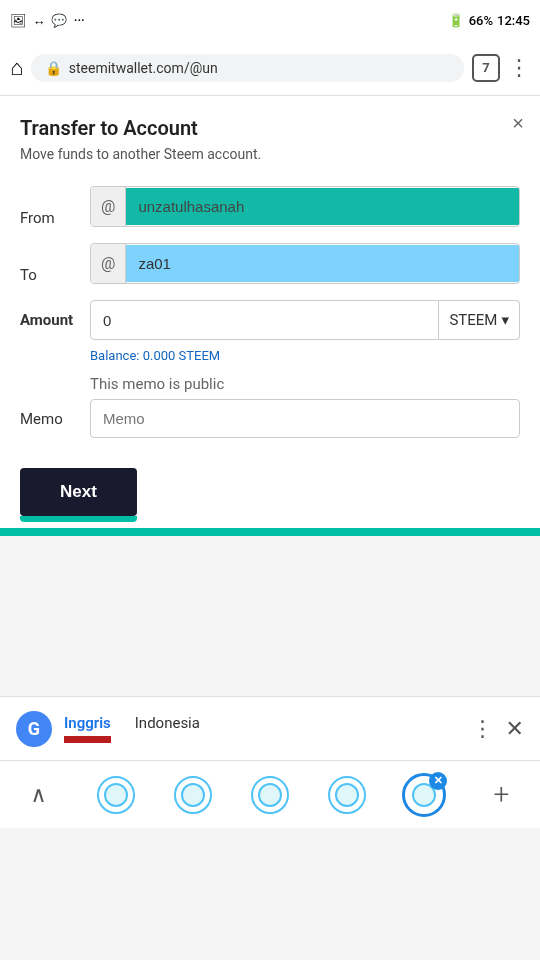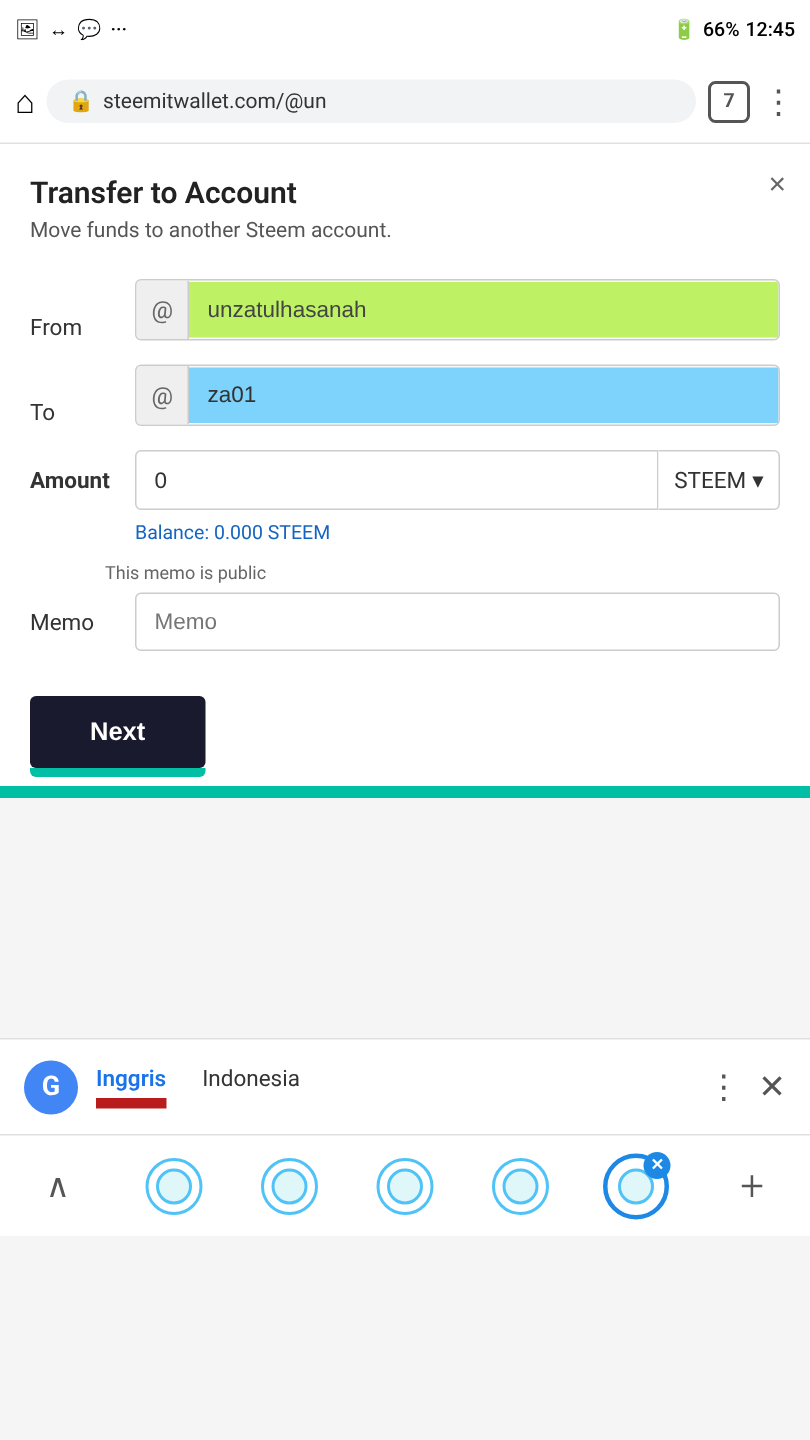--- a/index.html
+++ b/index.html
@@ -171,22 +171,22 @@
     }
 
     .balance-text {
       margin-left: 70px;
       font-size: 13px;
       color: #1565c0;
       margin-bottom: 12px;
     }
 
     .memo-public-text {
-      margin-left: 50px;
-      font-size: 12px;
+      margin-left: 70px;
+      font-size: 15px;
       color: #666;
       margin-bottom: 6px;
     }
 
     .memo-row {
       display: flex;
       align-items: center;
       margin-bottom: 30px;
     }
 
@@ -376,21 +376,21 @@
   <button class="modal-close">×</button>
 
   <div class="modal-title">Transfer to Account</div>
   <div class="modal-subtitle">Move funds to another Steem account.</div>
 
   
   <div class="form-row">
     <div class="form-label">From</div>
     <div class="input-with-at">
       <span class="at-symbol">@</span>
-      <input type="text" value="unzatulhasanah" readonly="" style="background: #bef264; color: rgb(68, 68, 68);">
+      <input type="text" value="unzatulhasanah" readonly="" style="background: #14b8a6; color: rgb(68, 68, 68);">
     </div>
   </div>
 
   
   <div class="form-row">
     <div class="form-label">To</div>
     <div class="input-with-at">
       <span class="at-symbol">@</span>
       <input type="text" value="za01" style="background: #7dd3fc;">
     </div>

